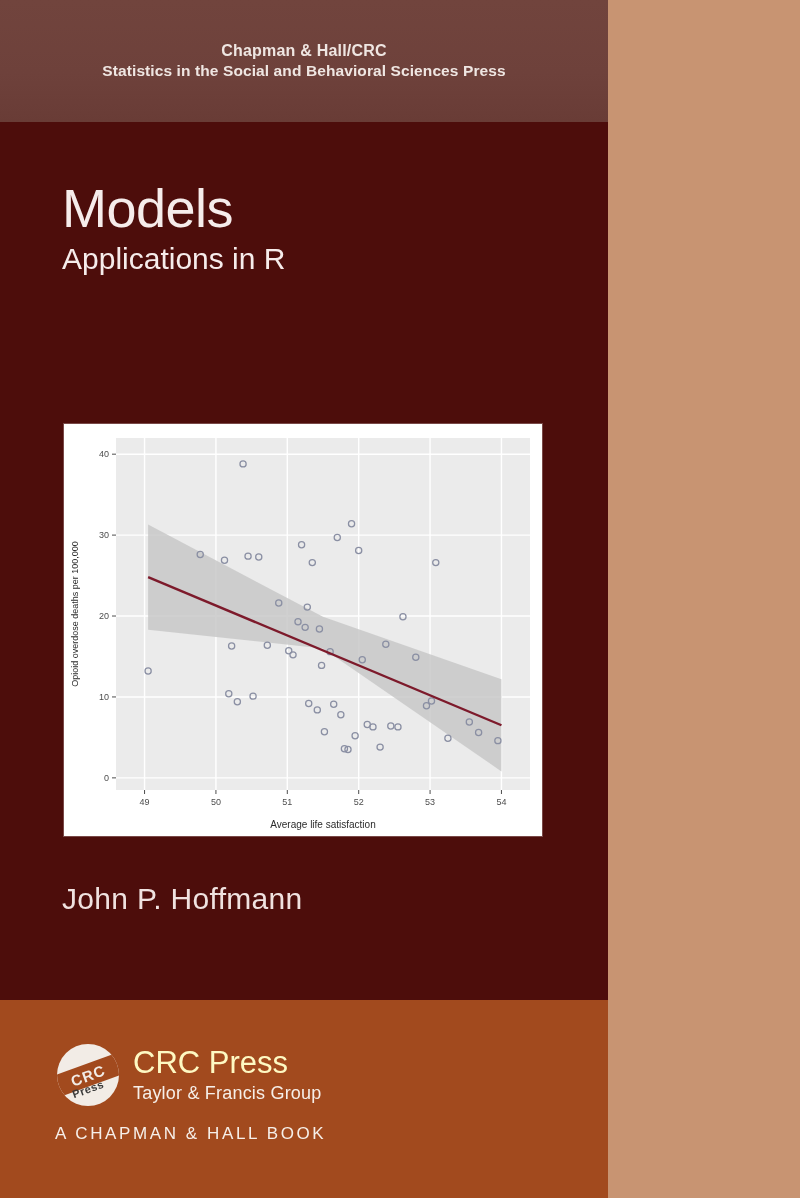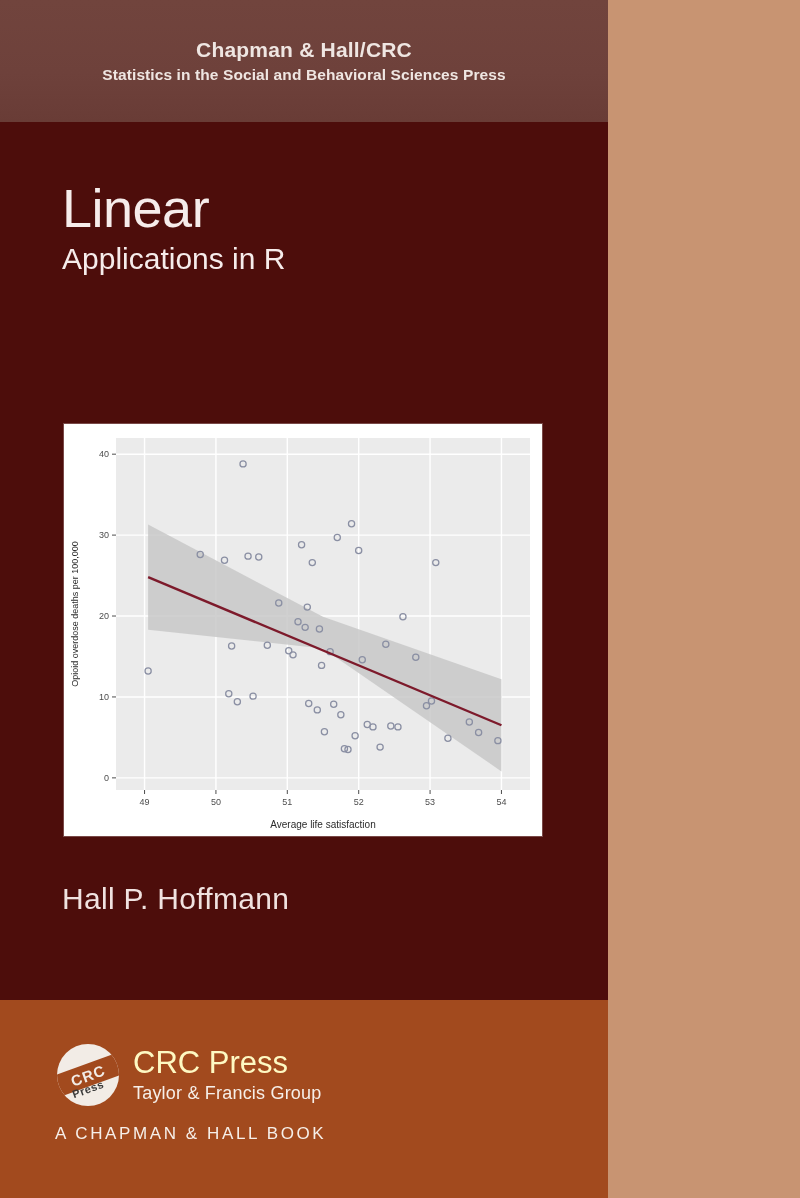--- a/index.html
+++ b/index.html
@@ -15,21 +15,21 @@
     background:#4d0d0b;
     overflow:hidden;
   }
   #series-band{
     position:absolute;left:0;top:0;width:608px;height:122px;
     background:linear-gradient(180deg,#71443d 0%,#6e413b 60%,#693c36 100%);
     display:flex;flex-direction:column;align-items:center;justify-content:center;
     box-sizing:border-box;
   }
   #series-band .line1{
-    color:#efe6e2;font-size:21px;font-weight:bold;letter-spacing:.2px;
+    color:#efe6e2;font-size:16px;font-weight:bold;letter-spacing:.2px;
     text-align:right;line-height:1.35;
   }
   #series-band .line2{
     color:#efe6e2;font-size:15.5px;font-weight:bold;letter-spacing:.1px;
     text-align:center;line-height:1.35;
   }
   #mainbody{
     position:absolute;left:0;top:122px;width:608px;height:878px;
     background:#4d0d0b;
   }
@@ -95,21 +95,21 @@
 <div id="cover">
 
   <div id="series-band">
     <div class="line1">Chapman &amp; Hall/CRC</div>
     <div class="line2">Statistics in the Social and Behavioral Sciences Press</div>
   </div>
 
   <div id="mainbody">
 
     <div id="title-block">
-      <div class="title-line">Linear</div>
+      <div class="title-line">Models</div>
       <div id="subtitle">Applications in R</div>
     </div>
 
     <div id="chart-card">
       <div id="plot-wrap">
         <svg id="plot-svg" width="478" height="412" viewBox="0 0 478 412" xmlns="http://www.w3.org/2000/svg">
             <rect x="52" y="14" width="414" height="352" fill="#ebebeb"></rect>
             <line x1="80.55172413793095" y1="14" x2="80.55172413793095" y2="366" stroke="#ffffff" stroke-width="1.4"></line>
             <line x1="151.93103448275855" y1="14" x2="151.93103448275855" y2="366" stroke="#ffffff" stroke-width="1.4"></line>
             <line x1="223.3103448275862" y1="14" x2="223.3103448275862" y2="366" stroke="#ffffff" stroke-width="1.4"></line>
@@ -193,21 +193,21 @@
             <line x1="48" y1="111.10344827586206" x2="52" y2="111.10344827586206" stroke="#4d4d4d" stroke-width="1"></line>
             <text x="45" y="114.30344827586207" text-anchor="end" font-size="9" font-family="&quot;Liberation Sans&quot;, sans-serif" fill="#4d4d4d">30</text>
             <line x1="48" y1="30.183908045977034" x2="52" y2="30.183908045977034" stroke="#4d4d4d" stroke-width="1"></line>
             <text x="45" y="33.38390804597704" text-anchor="end" font-size="9" font-family="&quot;Liberation Sans&quot;, sans-serif" fill="#4d4d4d">40</text>
             <text x="259" y="404" text-anchor="middle" font-size="10" font-family="&quot;Liberation Sans&quot;, sans-serif" fill="#2b2b2b">Average life satisfaction</text>
             <text x="0" y="0" text-anchor="middle" font-size="9" font-family="&quot;Liberation Sans&quot;, sans-serif" fill="#2b2b2b" transform="translate(14,190) rotate(-90)">Opioid overdose deaths per 100,000</text>
           </svg>
       </div>
     </div>
 
-    <div id="author">Hall P. Hoffmann</div>
+    <div id="author">John P. Hoffmann</div>
   </div>
 
   <div id="pub-band">
     <div id="crc-logo-row">
       <div id="crc-mark">
         <div class="bar"></div>
         <div class="letters2">Press</div>
         <div class="letters">CRC</div>
       </div>
       <div id="crc-text">

